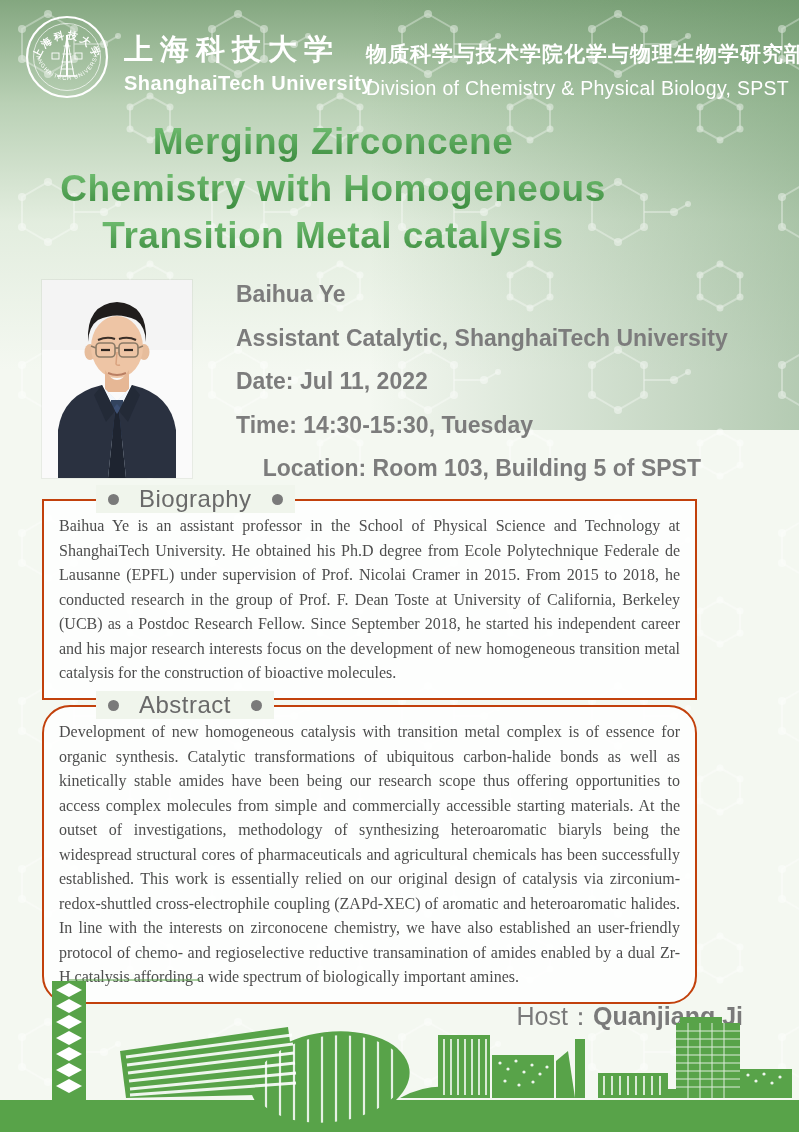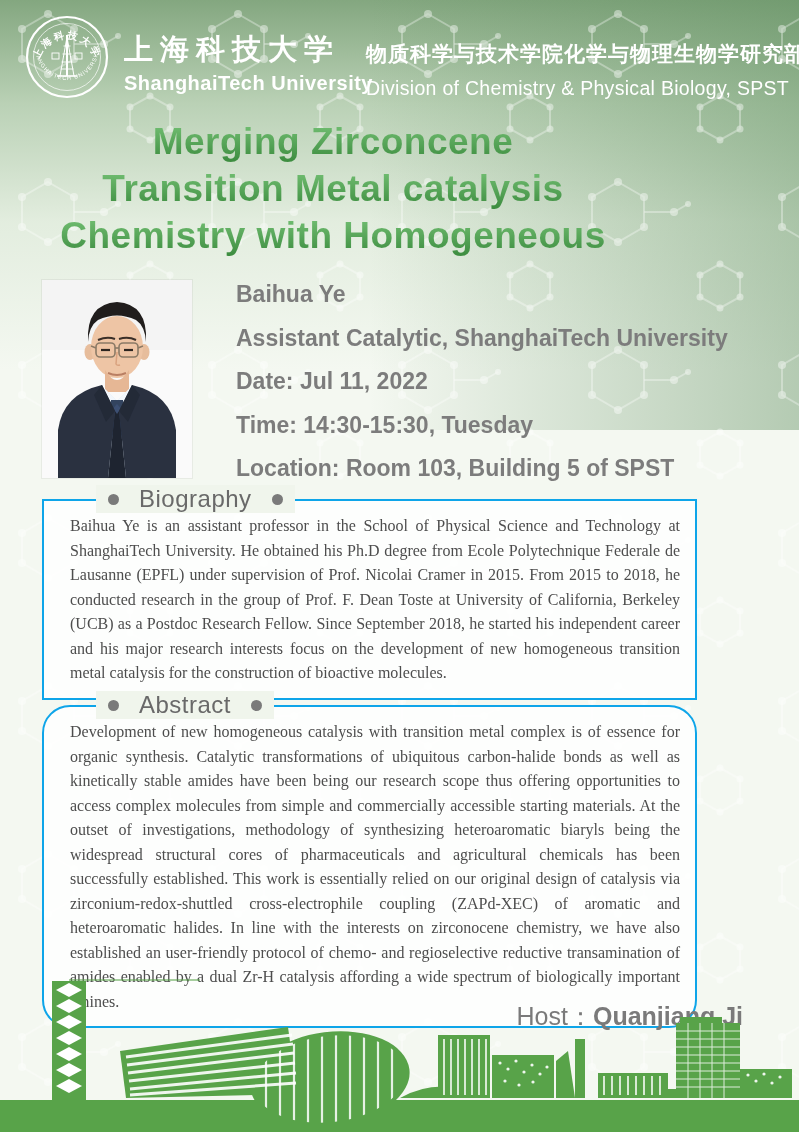--- a/index.html
+++ b/index.html
@@ -44,33 +44,33 @@
     .title .tl {
       background:linear-gradient(#74c074 10%, #3e8e41 90%);
       -webkit-background-clip:text; background-clip:text; color:transparent;
     }
   }
 
   
   .photo { left:42px; top:280px; width:150px; height:198px; box-shadow:0 0 0 1px rgba(0,0,0,0.05); }
   .speaker-info { left:236px; top:283px; color:#7c7c7c; font-weight:700; font-size:23px; }
   .speaker-info .line { line-height:23px; margin-bottom:20.5px; white-space:nowrap; }
-  .speaker-info .line:last-child { margin-bottom:0; }
-
-  
-  .section { left:42px; width:655px; border:2px solid #0ea5e9;
+  .speaker-info .line:last-child { margin-bottom:0;text-align:center; }
+
+  
+  .section { left:42px; width:655px; border:2px solid #c2410c;
     background:rgba(255,255,255,0.82); box-sizing:border-box; }
   .section.bio { top:499px; min-height:180px; }
   .section.abs { top:705px; min-height:266px;border-radius:28px; }
   .section-header { position:absolute; top:-16px; left:52px;
     display:flex; align-items:center; gap:12px;
     background:#f0f5ec; padding:0 12px; }
   .section-header .dot { width:11px; height:11px; border-radius:50%; background:#7a7a7a; }
   .section-header .sh-label { font-size:24px; color:#696969; font-weight:500; letter-spacing:.5px; padding:0 8px; }
-  .section-body { margin:0; padding:13px 15px 12px 26px;
+  .section-body { margin:0; padding:13px 15px 12px 15px;
     font-family:"Liberation Serif", serif; font-size:16px; line-height:24.5px;
     color:#4d4d4d; text-align:justify; }
 
   
   .host { top:1000px; right:56px; font-size:25px; color:#7a7a7a; white-space:nowrap; }
   .host .host-name { font-weight:700; }
 
   
   .skyline { left:0; top:977px; width:799px; height:155px; }
 </style>
@@ -144,22 +144,22 @@
     <div class="uni-en">ShanghaiTech University</div>
   </div>
 
   <div class="layer div-block">
     <div class="div-cn">物质科学与技术学院化学与物理生物学研究部</div>
     <div class="div-en">Division of Chemistry &amp; Physical Biology, SPST</div>
   </div>
 
   <div class="layer title">
     <div class="tl">Merging Zirconcene</div>
+    <div class="tl">Chemistry with Homogeneous</div>
     <div class="tl">Transition Metal catalysis</div>
-    <div class="tl">Chemistry with Homogeneous</div>
   </div>
 
   <svg class="layer photo" viewBox="0 0 150 198">
     <rect width="150" height="198" fill="#fafafa"></rect>
     <rect width="150" height="70" fill="#f4f4f4"></rect>
     <ellipse cx="48" cy="72" rx="5.5" ry="8" fill="#e7bd9c"></ellipse>
     <ellipse cx="102" cy="72" rx="5.5" ry="8" fill="#e7bd9c"></ellipse>
     <ellipse cx="75" cy="67" rx="26" ry="31" fill="#eec5a5"></ellipse>
     <path d="M46 62 Q44 24 75 22 Q106 24 104 62 Q103 46 94 40 Q75 31 56 40 Q47 46 46 62 Z" fill="#201d1c"></path>
     <path d="M56 60 q9 -4 17 -1" stroke="#3a2f28" stroke-width="2" fill="none"></path>

